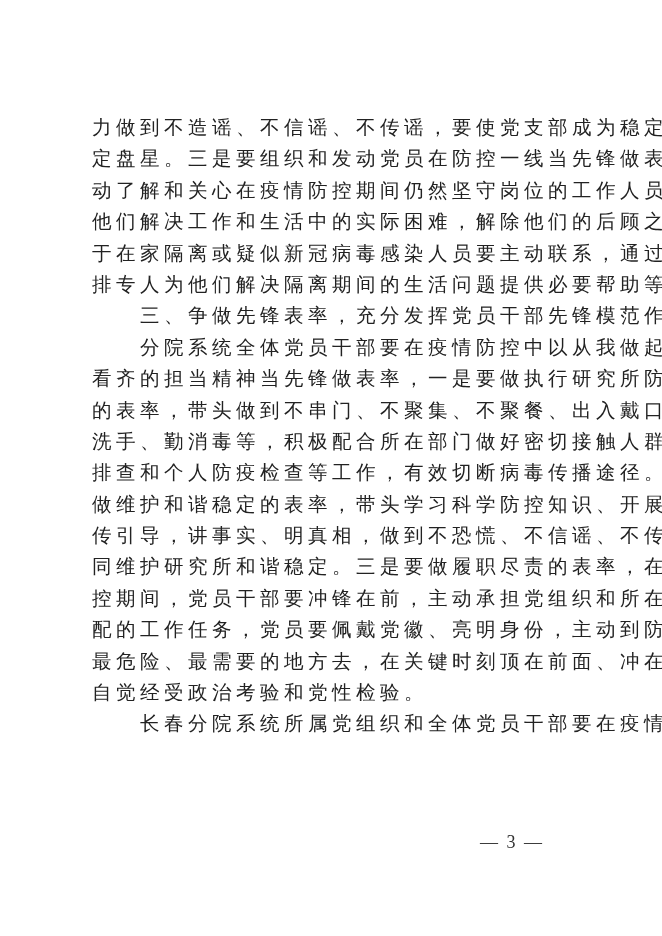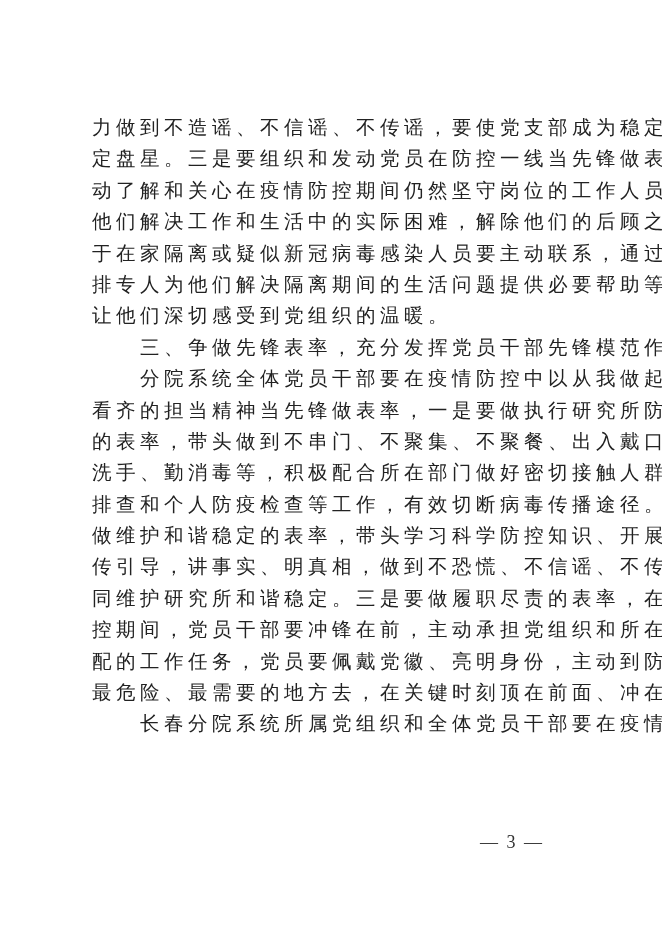--- a/index.html
+++ b/index.html
@@ -27,29 +27,29 @@
 <body>
 
 <div class="page">
   <div class="body-text">
     <span class="line">力做到不造谣、不信谣、不传谣，要使党支部成为稳定人心的</span>
     <span class="line">定盘星。三是要组织和发动党员在防控一线当先锋做表率，主</span>
     <span class="line">动了解和关心在疫情防控期间仍然坚守岗位的工作人员，帮助</span>
     <span class="line">他们解决工作和生活中的实际困难，解除他们的后顾之忧。对</span>
     <span class="line">于在家隔离或疑似新冠病毒感染人员要主动联系，通过提供安</span>
     <span class="line">排专人为他们解决隔离期间的生活问题提供必要帮助等服务，</span>
-    <span class="line">让他们深切感受到党组织的温暖。</span>
     <span class="line indent">三、争做先锋表率，充分发挥党员干部先锋模范作用</span>
     <span class="line indent">分院系统全体党员干部要在疫情防控中以从我做起、向我</span>
     <span class="line">看齐的担当精神当先锋做表率，一是要做执行研究所防控措施</span>
     <span class="line">的表率，带头做到不串门、不聚集、不聚餐、出入戴口罩、多</span>
     <span class="line">洗手、勤消毒等，积极配合所在部门做好密切接触人群的追踪</span>
     <span class="line">排查和个人防疫检查等工作，有效切断病毒传播途径。二是要</span>
     <span class="line">做维护和谐稳定的表率，带头学习科学防控知识、开展正面宣</span>
     <span class="line">传引导，讲事实、明真相，做到不恐慌、不信谣、不传谣，共</span>
     <span class="line">同维护研究所和谐稳定。三是要做履职尽责的表率，在疫情防</span>
     <span class="line">控期间，党员干部要冲锋在前，主动承担党组织和所在部门分</span>
     <span class="line">配的工作任务，党员要佩戴党徽、亮明身份，主动到防控任务</span>
     <span class="line">最危险、最需要的地方去，在关键时刻顶在前面、冲在一线，</span>
+    <span class="line">自觉经受政治考验和党性检验。</span>
     <span class="line indent">长春分院系统所属党组织和全体党员干部要在疫情防控</span>
   </div>
   <div class="page-num">— 3 —</div>
 </div>
 
 </body></html>

